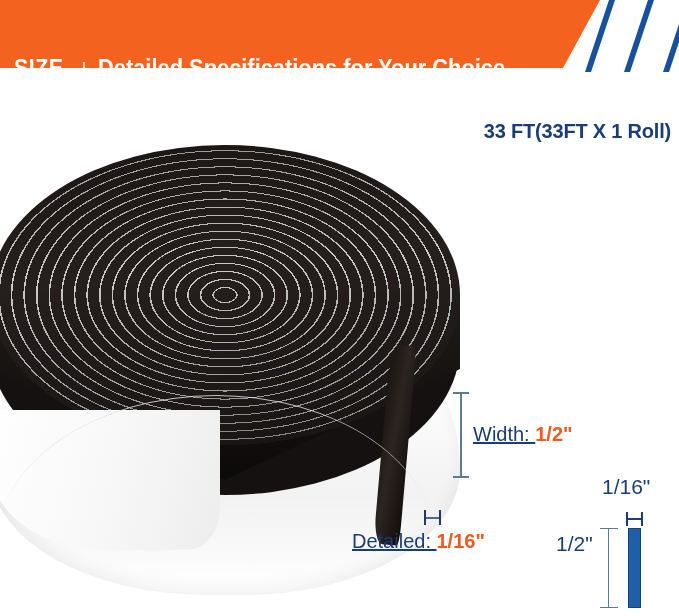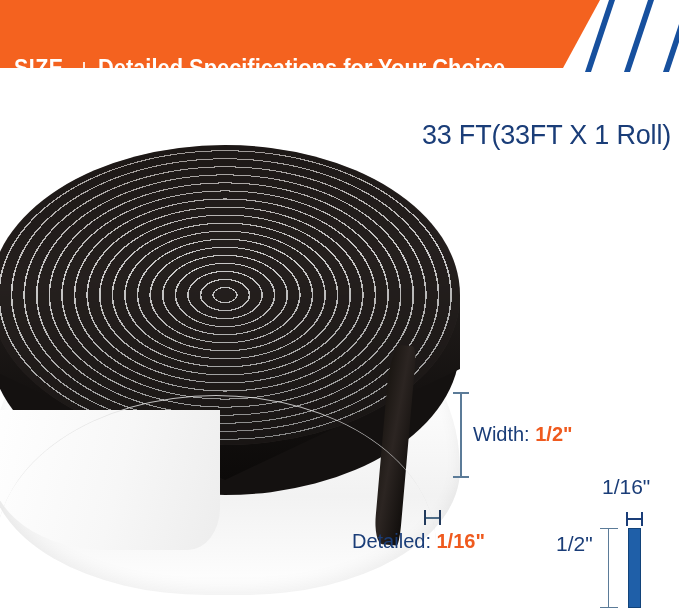--- a/index.html
+++ b/index.html
@@ -81,22 +81,22 @@
   .stripe.s1 { left: 585px; }
   .stripe.s2 { left: 624px; }
   .stripe.s3 { left: 663px; }
 
   
   .headline {
     position: absolute;
     right: 8px;
     top: 120px;
     color: #1a3d78;
-    font-size: 27px;
-    font-weight: normal;
+    font-size: 20px;
+    font-weight: bold;
     letter-spacing: -0.2px;
     font-family: "Liberation Sans", sans-serif;
     white-space: nowrap;
   }
 
   
   .photo {
     position: absolute;
     left: -10px;
     top: 145px;
@@ -217,21 +217,21 @@
   }
   .label-thickness {
     position: absolute;
     left: 352px;
     top: 530px;
     font-size: 20px;
     font-weight: bold;
     white-space: nowrap;
     font-family: "Liberation Sans", sans-serif;
   }
-  .txt-navy  { color: #1a3d78; font-weight: normal; }
+  .txt-navy  { color: #1a3d78; font-weight: normal; text-decoration: underline; }
   .txt-orange{ color: #ef5a1e; font-weight: bold; }
 
   .dim-thick-marker {
     position: absolute;
     left: 424px;
     top: 510px;
     width: 17px;
     height: 15px;
   }
   .dim-thick-marker .bar {

